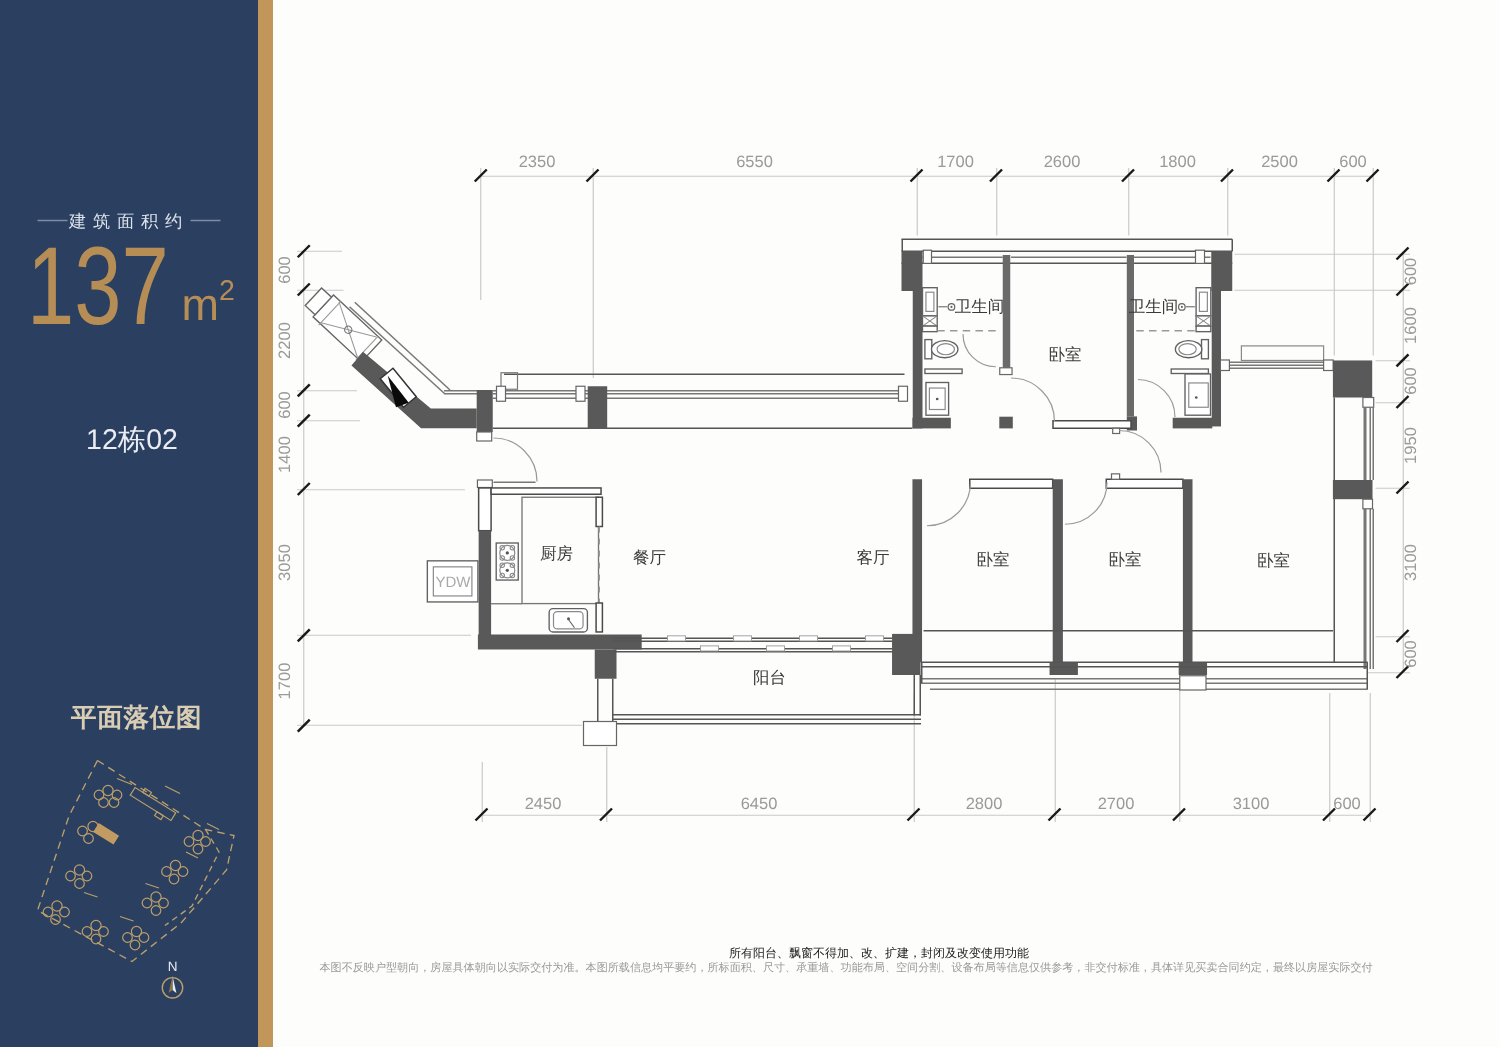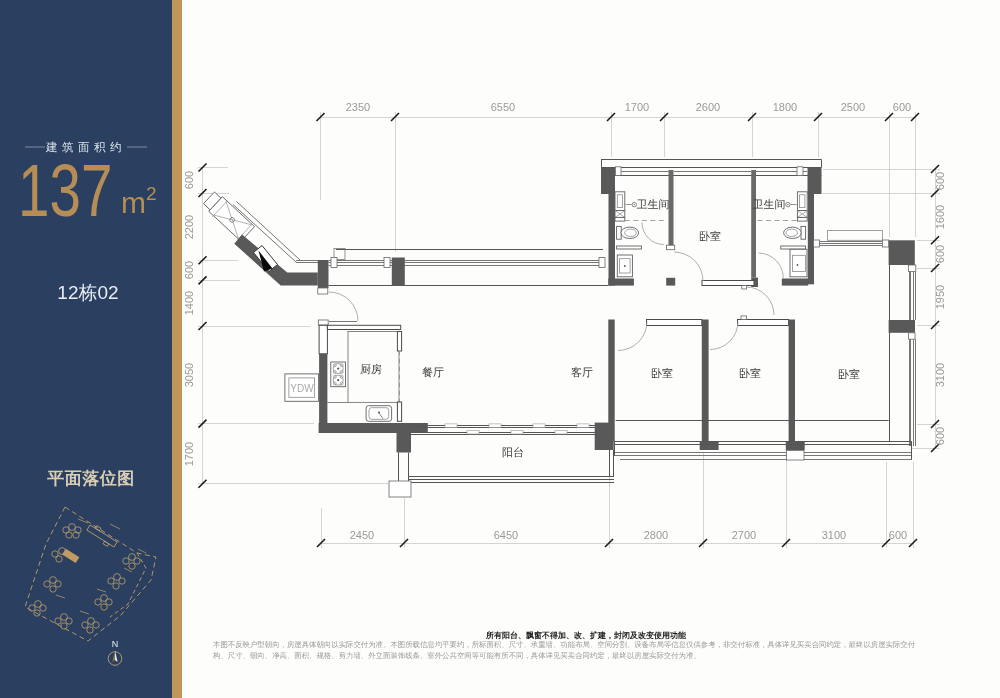--- a/index.html
+++ b/index.html
@@ -601,18 +601,17 @@
 
 <rect class="cap" x="786.5" y="450.5" width="17.5" height="9.5"></rect>
 
 <text class="room" x="662" y="376.5" text-anchor="middle">卧室</text>
 
 <text class="room" x="750" y="376.5" text-anchor="middle">卧室</text>
 
 <text class="room" x="849" y="377.5" text-anchor="middle">卧室</text>
 </svg>
 
-<div class="abs" style="left:230px;top:630px;width:712px;text-align:center;font-size:8px;font-weight:bold;color:#1a1a1a;">所有阳台、飘窗不得加、改、扩建，封闭及改变使用功能</div>
+<div class="abs" style="left:230px;top:630px;width:712px;text-align:center;font-size:8px;font-weight:normal;color:#1a1a1a;">所有阳台、飘窗不得加、改、扩建，封闭及改变使用功能</div>
 
 <div class="abs" style="left:213px;top:640px;width:747px;font-size:7.4px;color:#999;line-height:10.9px;white-space:nowrap;">
 <div>本图不反映户型朝向，房屋具体朝向以实际交付为准。本图所载信息均平要约，所标面积、尺寸、承重墙、功能布局、空间分割、设备布局等信息仅供参考，非交付标准，具体详见买卖合同约定，最终以房屋实际交付</div>
-<div>构、尺寸、朝向、净高、面积、规格、剪力墙、外立面装饰线条、室外公共空间等可能有所不同，具体详见买卖合同约定，最终以房屋实际交付为准。</div>
 </div>
 
 </body></html>

